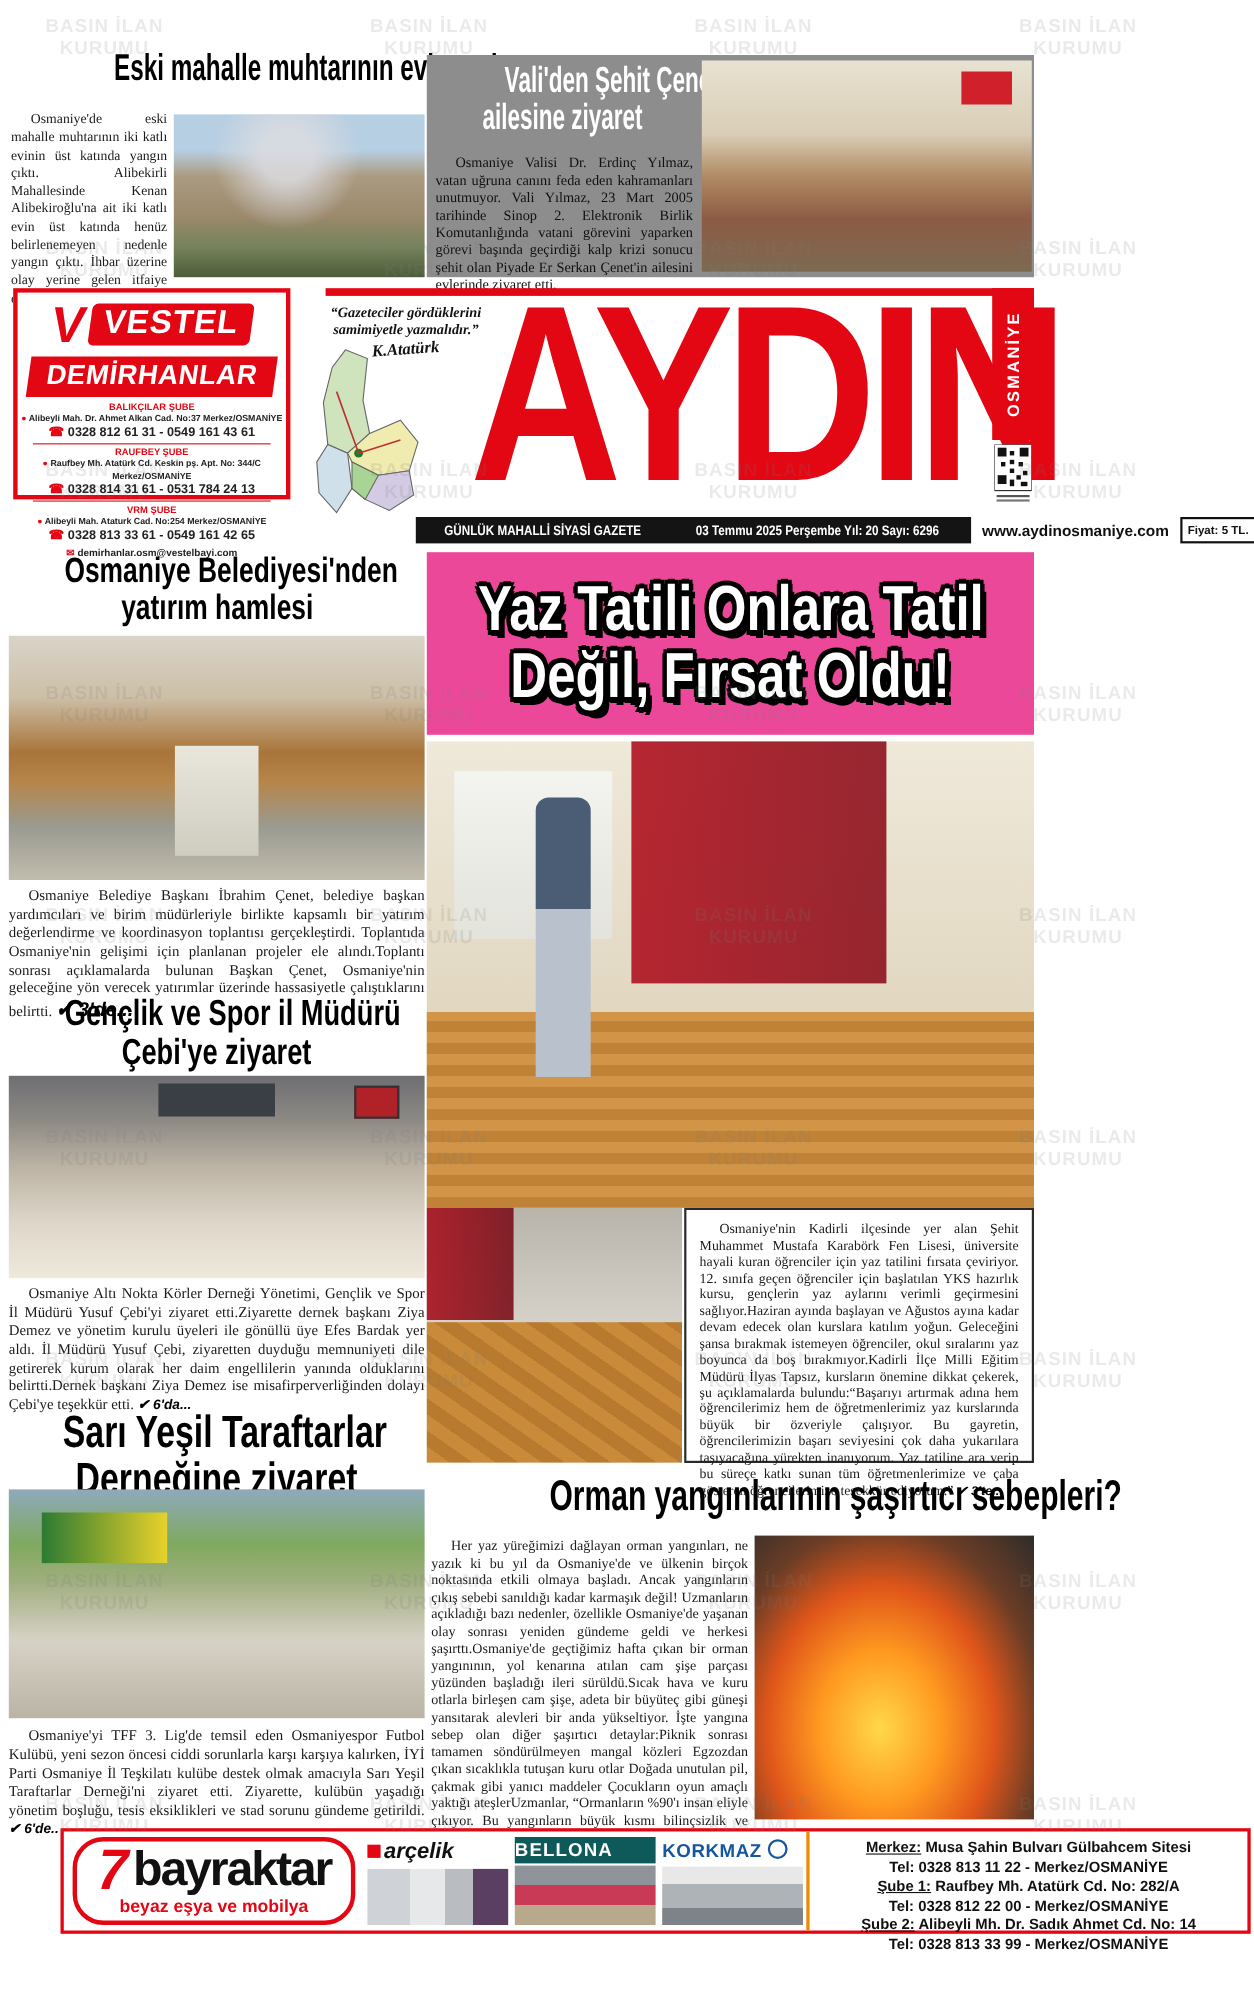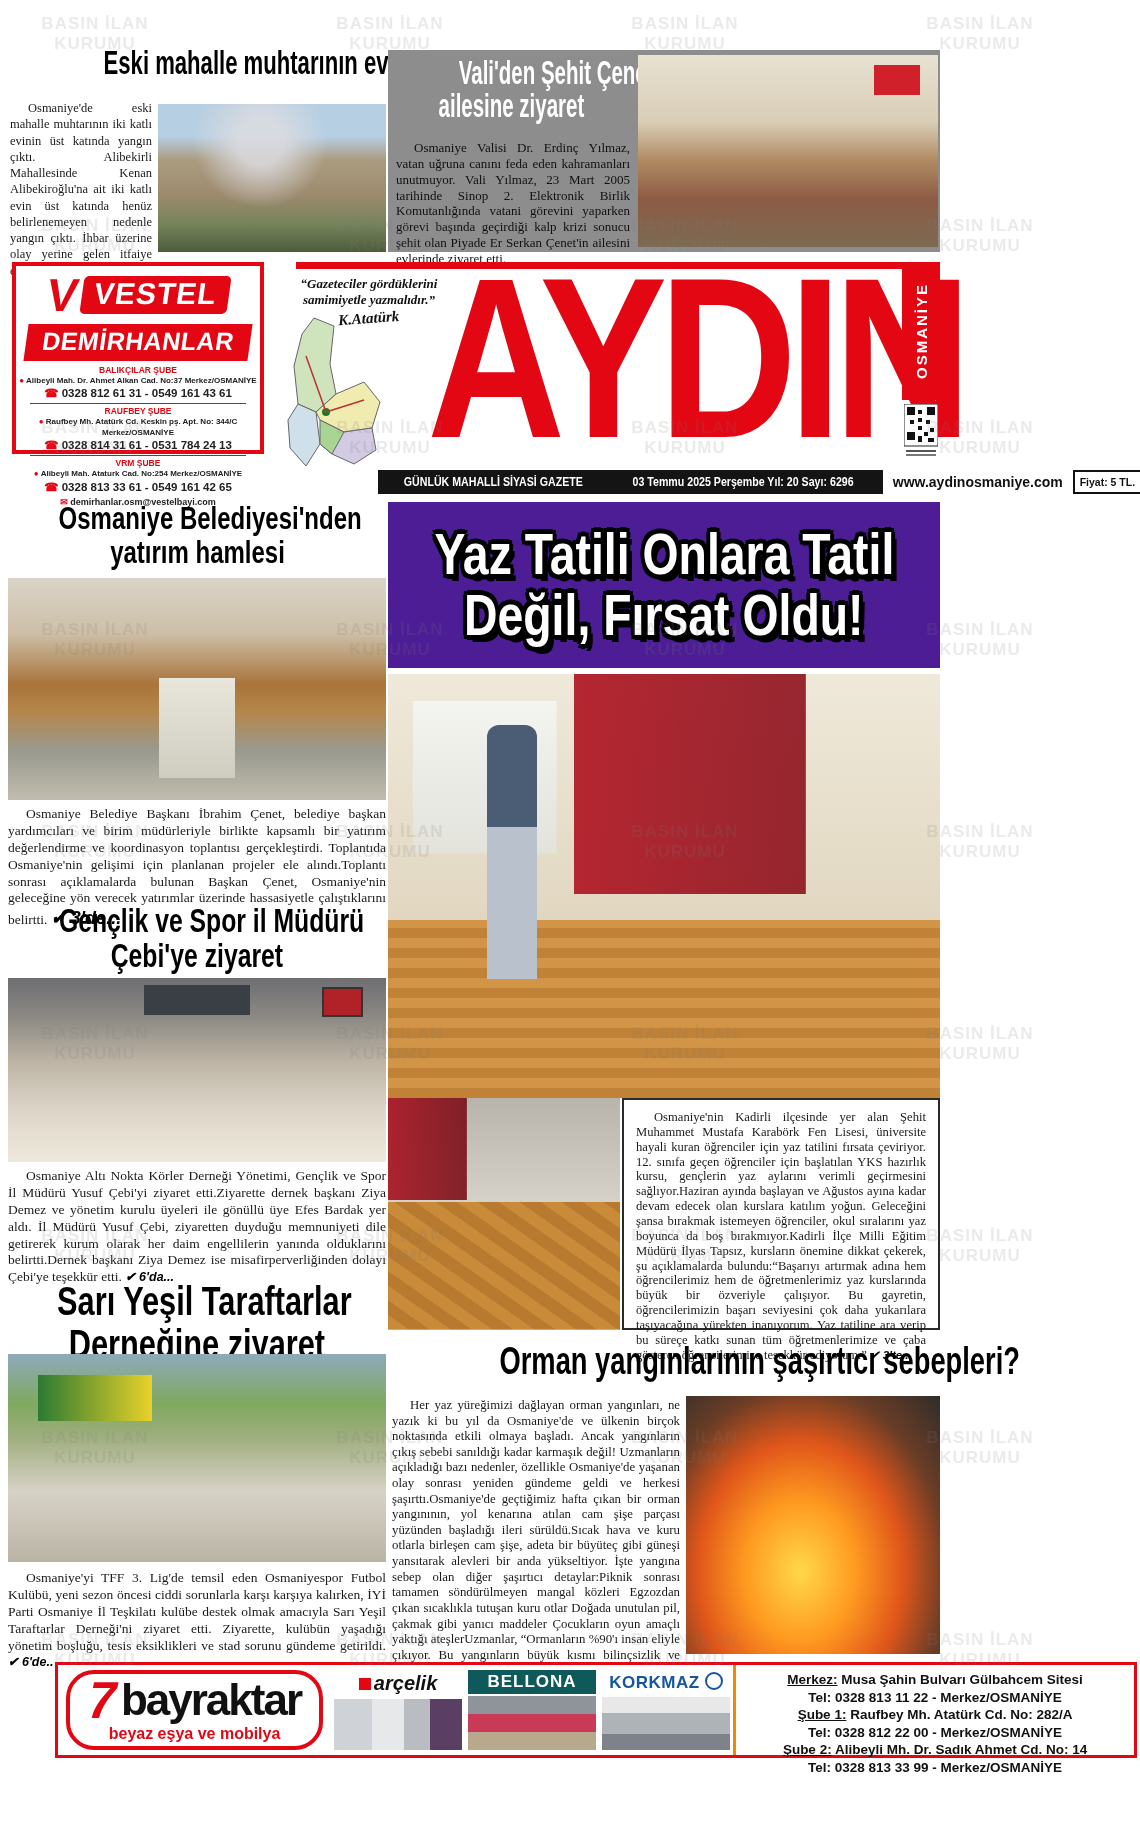--- a/index.html
+++ b/index.html
@@ -45,21 +45,21 @@
   .email-row{font:bold 9px "Liberation Sans",sans-serif;color:#222;text-align:center;margin-top:2px;}
   
   .story-box{border:2px solid #2a2a2a;background:#fff;box-sizing:border-box;padding:10px 12px;}
   
   .bay-box{border:3px solid #e30613;background:#fff;box-sizing:border-box;display:flex;align-items:stretch;}
   .bay-logo{display:flex;flex-direction:column;align-items:center;justify-content:center;border:4px solid #e30613;border-radius:28px;margin:5px 8px;padding:2px 18px;}
   .bay-word{font:900 44px "Liberation Sans",sans-serif;color:#111;letter-spacing:-2px;line-height:1;}
   .bay-7{color:#e30613;font:900 52px "Liberation Sans",sans-serif;transform:skewX(-12deg);line-height:.9;margin-right:4px;}
   .bay-tag{color:#e30613;font:bold 16px "Liberation Sans",sans-serif;margin-top:2px;}
   .partner{display:flex;flex-direction:column;margin:5px 3px;width:128px;}
-  .partner .plogo{font-family:"Liberation Sans",sans-serif;font-weight:900;text-align:center;padding:2px 0;}
+  .partner .plogo{font-family:"Liberation Sans",sans-serif;font-weight:900;text-align:left;padding:2px 0;}
   .partner .pimg{flex:1;margin-top:2px;}
   .addr{font:bold 13.5px/1.3 "Liberation Sans",sans-serif;color:#111;padding:6px 10px;border-left:3px solid #f08a00;display:flex;flex-direction:column;justify-content:space-between;flex:1;}
   .addr .lab{text-decoration:underline;}
   .addr .row{text-align:center;}
   
   #watermark-layer{position:absolute;inset:0;z-index:60;pointer-events:none;}
   .wm{position:absolute;width:130px;text-align:center;font:bold 17px/1.15 "Liberation Sans",sans-serif;
       color:rgba(125,125,125,.16);letter-spacing:1px;}
 </style>
 </head>
@@ -211,21 +211,21 @@
   </div>
   <div class="ph" style="left:8px;top:1354px;width:378px;height:208px;
        background:linear-gradient(180deg,#8fa9bb 0%,#7fa95f 24%,#9fae7e 40%,#d7d2c6 66%,#b9b4a4 100%);">
     <div class="abs" style="left:8%;top:10%;width:30%;height:22%;background:linear-gradient(90deg,#2c7a33,#e8d22a);"></div>
   </div>
   <div class="abs body-txt" style="left:8px;top:1570px;width:378px;font-size:13.5px;line-height:1.25;">
     <span class="lead-indent"></span><span>Osmaniye'yi TFF 3. Lig'de temsil eden Osmaniyespor Futbol Kulübü, yeni sezon öncesi ciddi sorunlarla karşı karşıya kalırken, İYİ Parti Osmaniye İl Teşkilatı kulübe destek olmak amacıyla Sarı Yeşil Taraftarlar Derneği'ni ziyaret etti. Ziyarette, kulübün yaşadığı yönetim boşluğu, tesis eksiklikleri ve stad sorunu gündeme getirildi.</span>
     <span class="pref" style="font-size:12.5px;">✔ 6'de..</span>
   </div>
 
-  <div class="abs" style="left:388px;top:502px;width:552px;height:166px;background:#4c1d95;display:flex;align-items:center;justify-content:center;">
+  <div class="abs" style="left:388px;top:502px;width:552px;height:166px;background:#ec4899;display:flex;align-items:center;justify-content:center;">
     <div class="mega" style="font-size:58px;">
       <span class="cond cx80">Yaz Tatili Onlara Tatil</span><br>
       <span class="cond cx80">Değil, Fırsat Oldu!</span>
     </div>
   </div>
 
   <div class="ph" style="left:388px;top:674px;width:552px;height:424px;
        background:
          linear-gradient(90deg, rgba(178,28,40,.95), rgba(140,18,30,.9)),
          linear-gradient(#f4f4f0,#e3e3dc),

